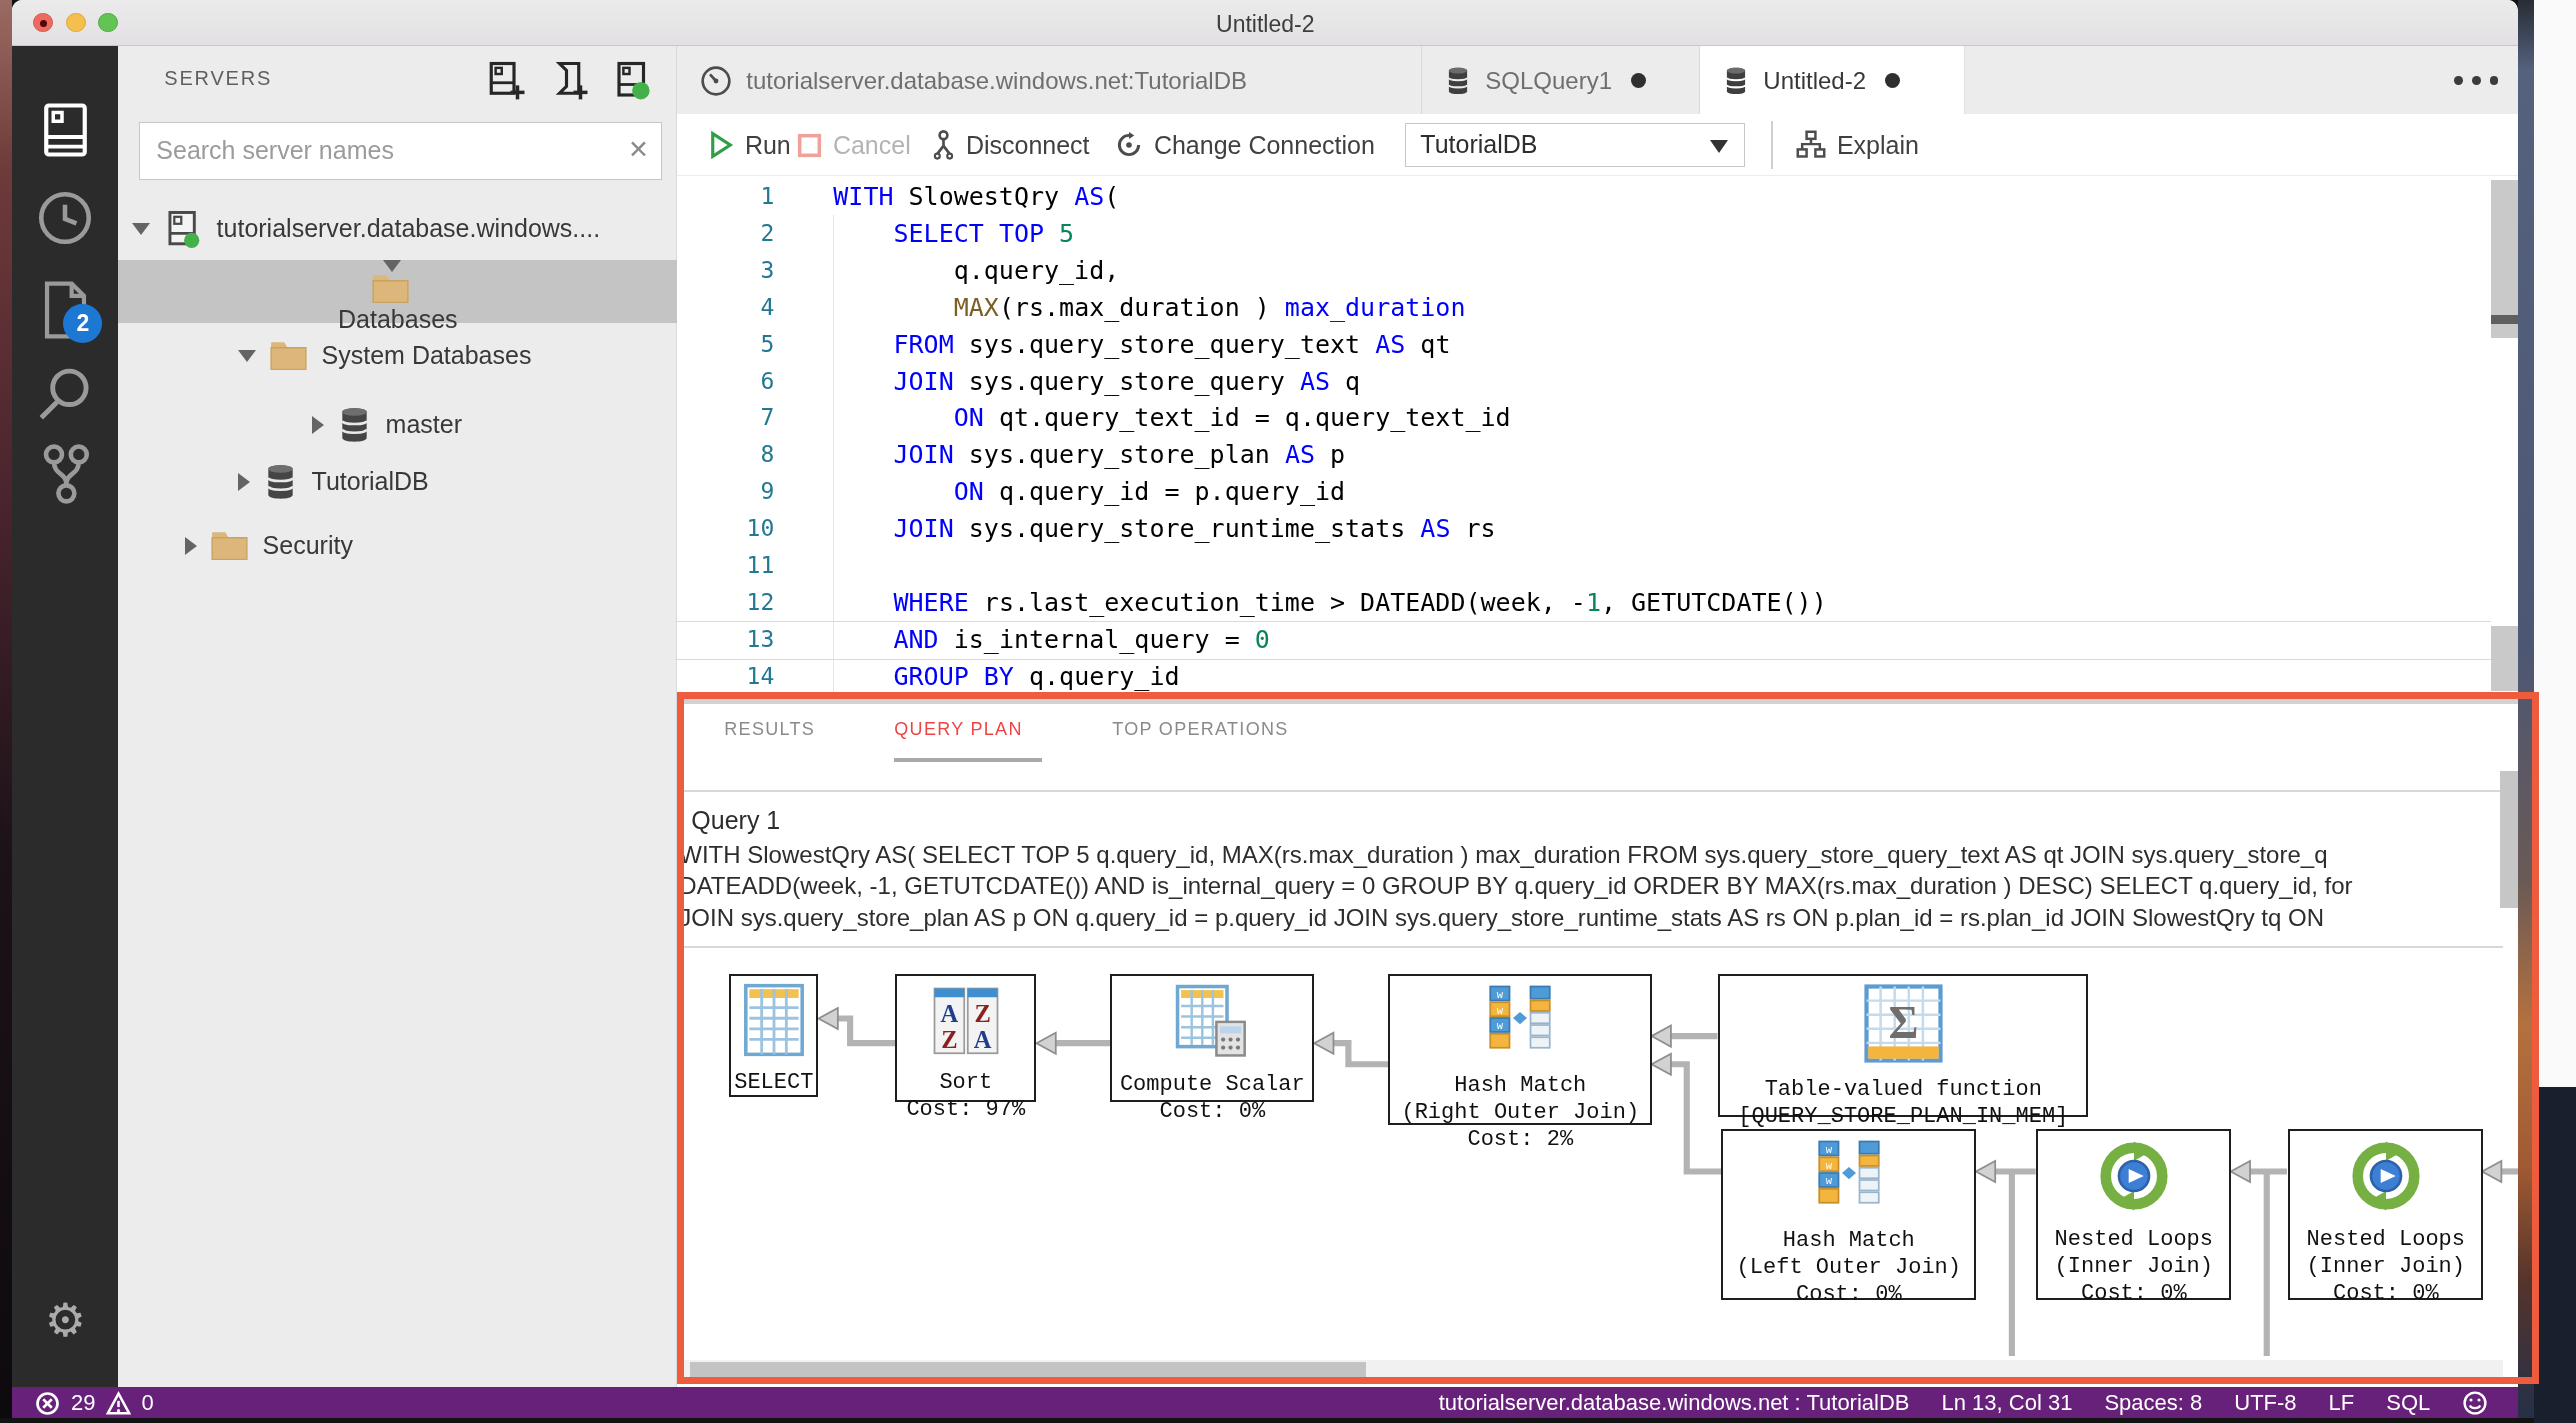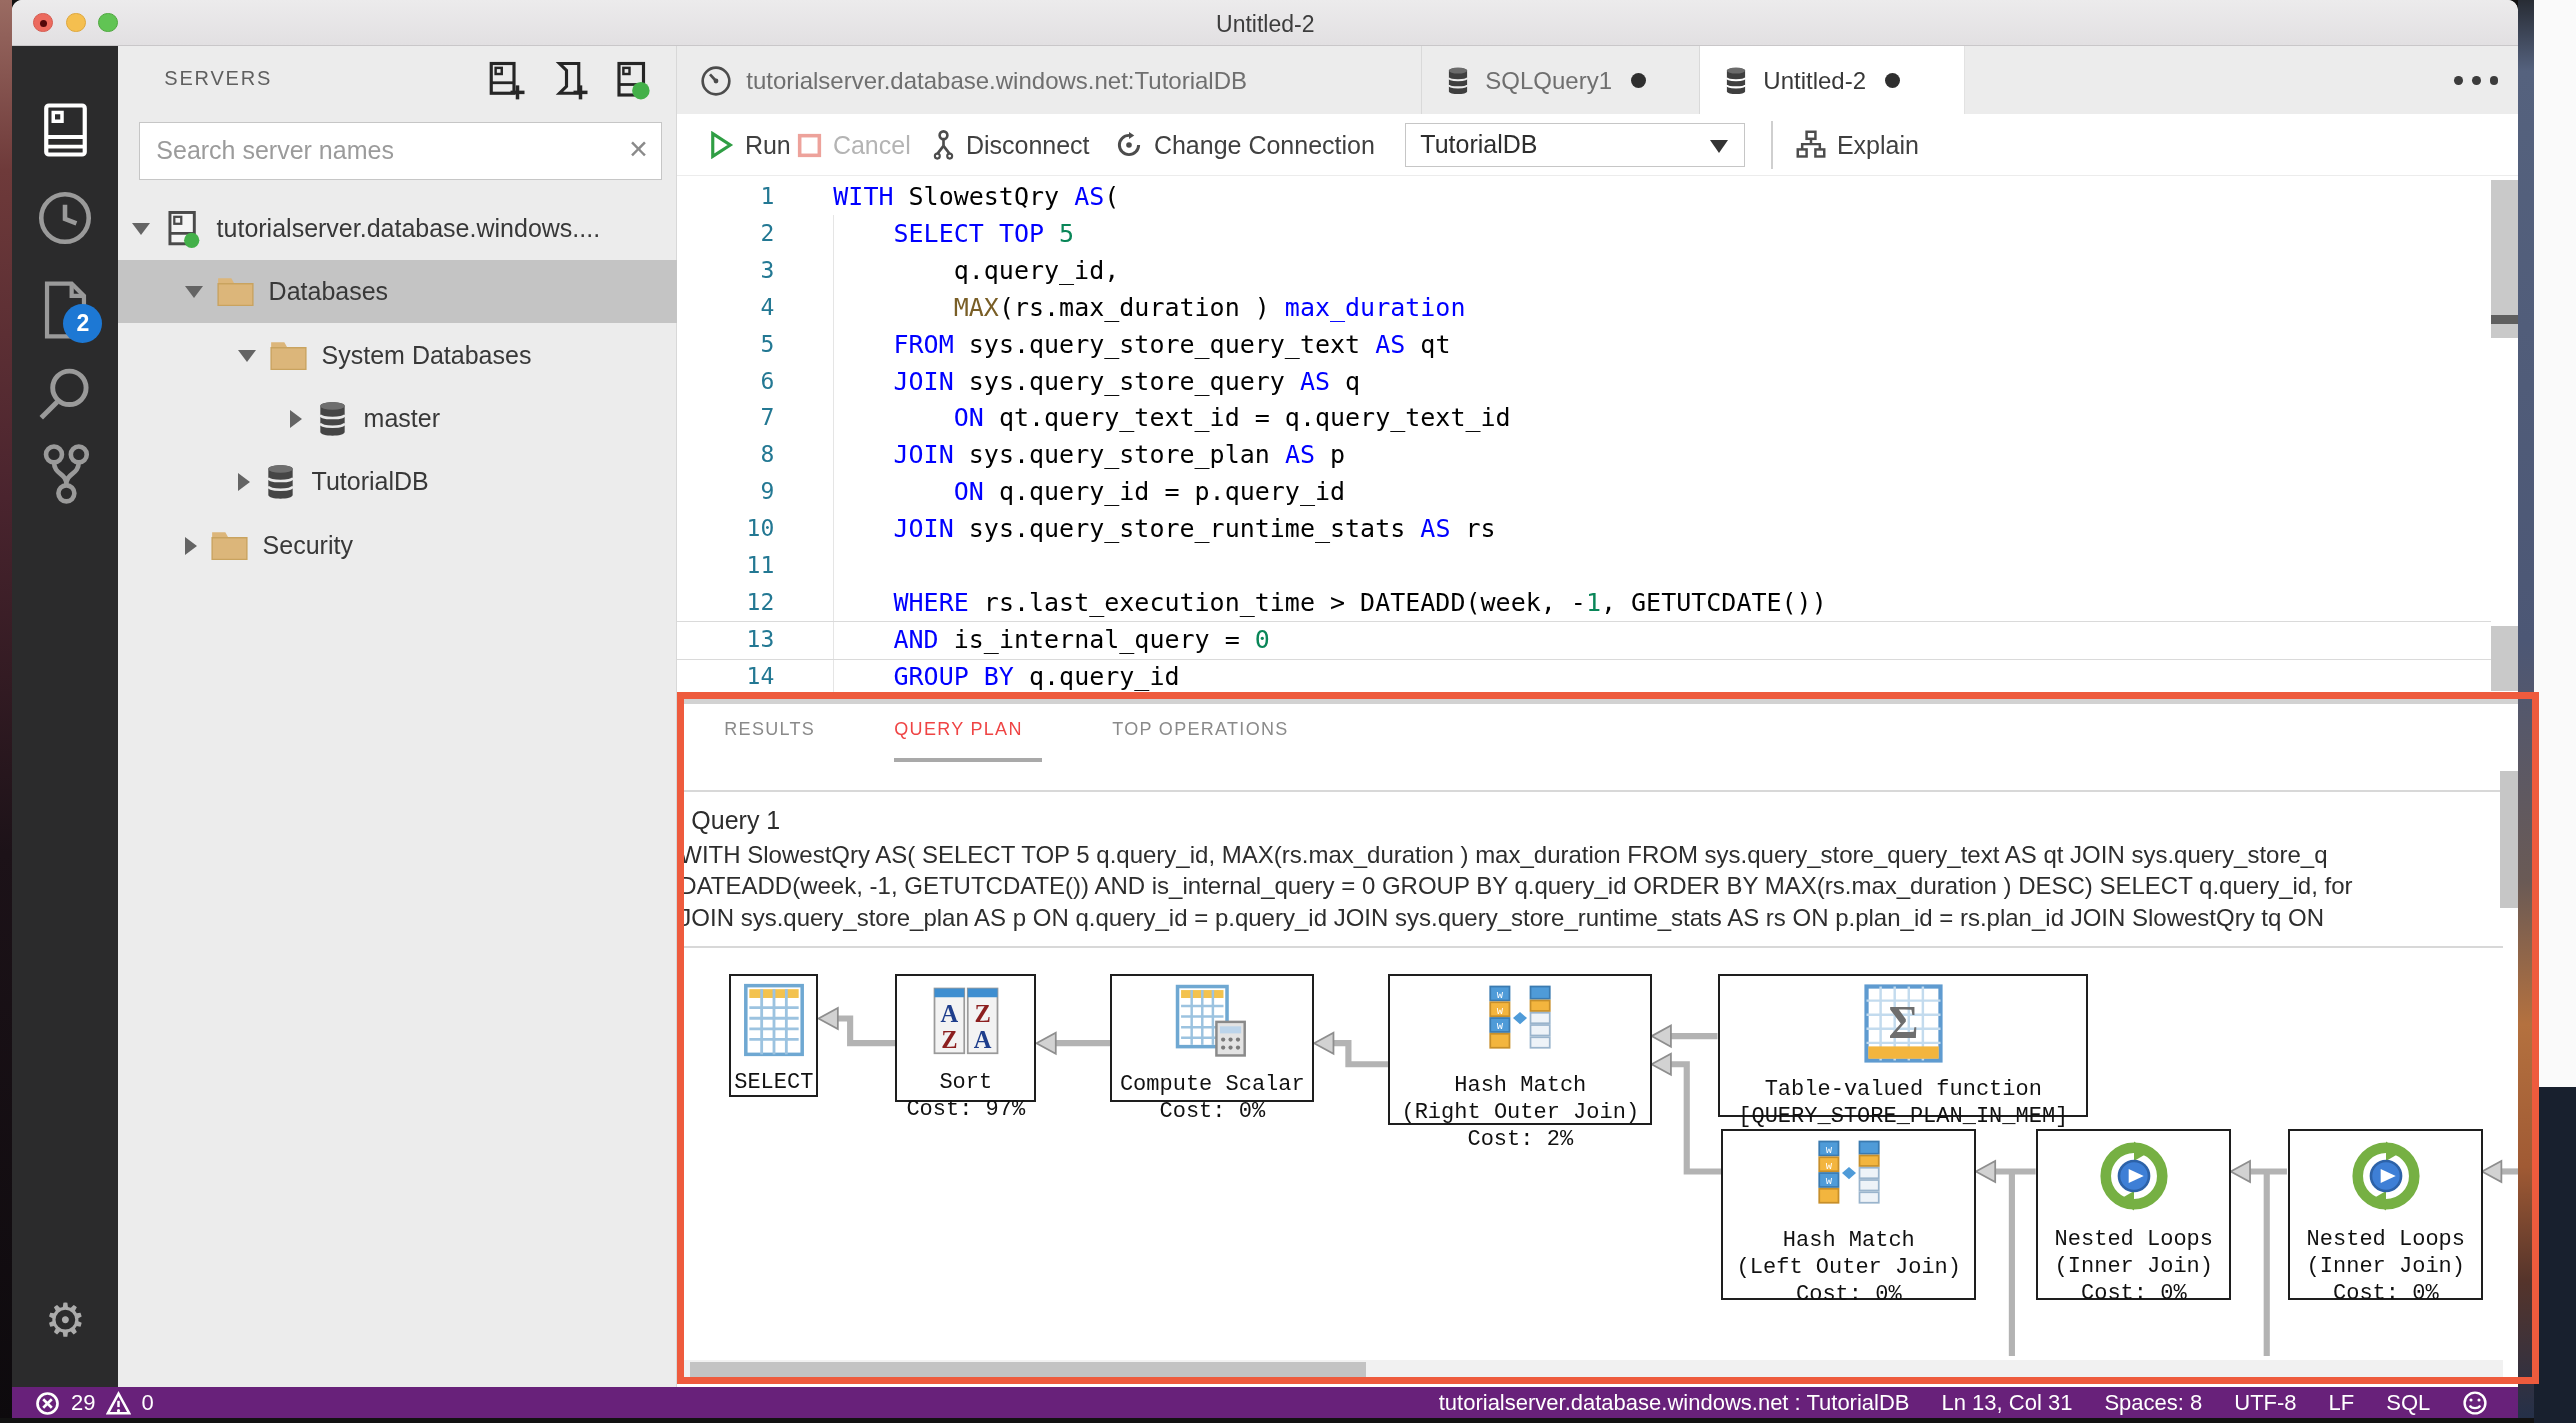--- a/index.html
+++ b/index.html
@@ -42,21 +42,21 @@
   #sidebar-header { position:absolute; left:0; top:0; width:100%; height:62px; }
   #sidebar-title { position:absolute; left:46px; top:21px; font-size:20px; letter-spacing:1.8px; color:#5f5f5f; }
   .sb-action { position:absolute; top:14px; width:42px; height:42px; }
   #search-box { position:absolute; left:21px; top:76px; width:523px; height:58px; background:#fff; border:1.8px solid #c6c6c6; }
   #search-input { position:absolute; left:16px; top:0; width:457px; height:55px; border:none; outline:none;
     font-size:25px; color:#3c3c3c; background:transparent; font-family:"Liberation Sans",sans-serif; }
   #search-input::placeholder { color:#9b9b9b; }
   #search-clear { position:absolute; right:12.3px; top:12.3px; font-size:25px; color:#8a8a8a; }
   #tree { position:absolute; left:0; top:151px; width:100%; }
   .tree-row { position:absolute; left:0; width:559px; height:63px; display:flex; align-items:center; font-size:25px; color:#383838; }
-  .tree-row.selected { background:#c4c4c4; }
+  .tree-row.selected { background:#c4c4c4;flex-direction:column; }
   .chev { width:0; height:0; margin-right:12.3px; }
   .chev.exp { border-left:9.7px solid transparent; border-right:9.7px solid transparent; border-top:12.3px solid #646464; }
   .chev.col { border-top:9.7px solid transparent; border-bottom:9.7px solid transparent; border-left:12.3px solid #646464; }
   .tree-icon { margin-right:14px; display:flex; align-items:center; }
 
   
   #tabbar { position:absolute; left:665px; top:46px; width:1842px; height:69px; background:#ececec; }
   .tab { position:absolute; top:0; height:69px; display:flex; align-items:center; padding:0 23px;
     border-right:0.9px solid #d9d9d9; font-size:24px; color:#6f6f6f; }
   .tab .ticon { margin-right:14px; display:flex; }
@@ -246,21 +246,21 @@
             <span class="chev exp"></span>
             <span class="tree-icon">
               <svg width="39" height="33" viewBox="0 0 22 19">
                 <path d="M1 5 H21 V17.5 H1 Z" fill="#dcb67a"></path>
                 <path d="M1 5 V1.8 H8.6 L10.4 5 Z" fill="#dcb67a"></path>
                 <path d="M1 5 H21 V17.5 H1 Z" fill="none" stroke="#c9a35f" stroke-width="0.8"></path>
               </svg>
             </span>
             <span>System Databases</span>
           </div>
-          <div class="tree-row" style="top: 190px;">
+          <div class="tree-row" style="top: 196px; padding-left: 22px;">
             <span style="display: inline-block; width: 172px;"></span>
             <span class="chev col"></span>
             <span class="tree-icon">
               <svg width="35" height="40" viewBox="0 0 20 23">
                 <path d="M3 4 C3 1.2 17 1.2 17 4 V19 C17 21.8 3 21.8 3 19 Z" fill="#454545"></path>
                 <path d="M3 9 C3 11.6 17 11.6 17 9 M3 14 C3 16.6 17 16.6 17 14" fill="none" stroke="#e9e9e9" stroke-width="1.5"></path>
                 <ellipse cx="10" cy="4" rx="7" ry="2.2" fill="#6e6e6e"></ellipse>
               </svg>
             </span>
             <span>master</span>

